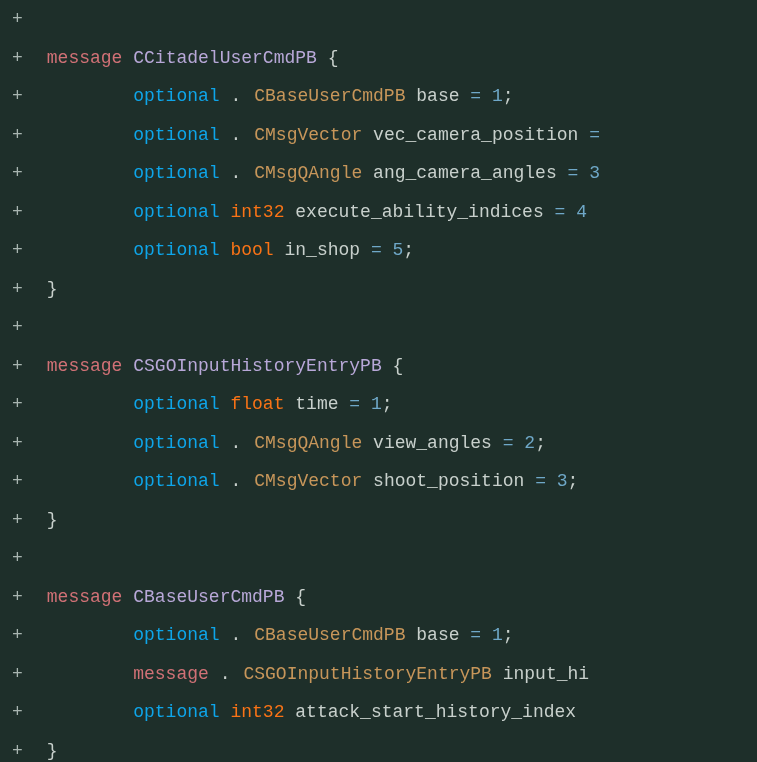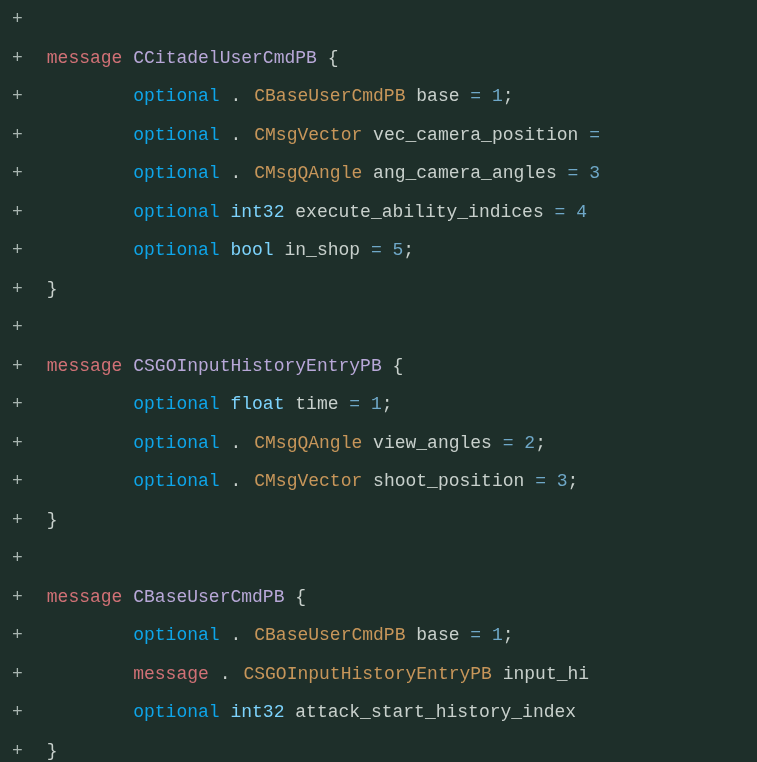--- a/index.html
+++ b/index.html
@@ -41,21 +41,21 @@
       margin-top: 47px;
     }
     .kw-repeated {
       color: #d17176;
     }
     .type-user {
       color: #c7965a;
       margin-left: 13px;
     }
     .type-builtin {
-      color: #7dd3fc;
+      color: #f97316;
       margin-top: 36px;
     }
     .ident {
       color: #c8d0cc;
     }
     .field {
       color: #c8d0cc;
     }
     .op {
       color: #6fa8c8;

